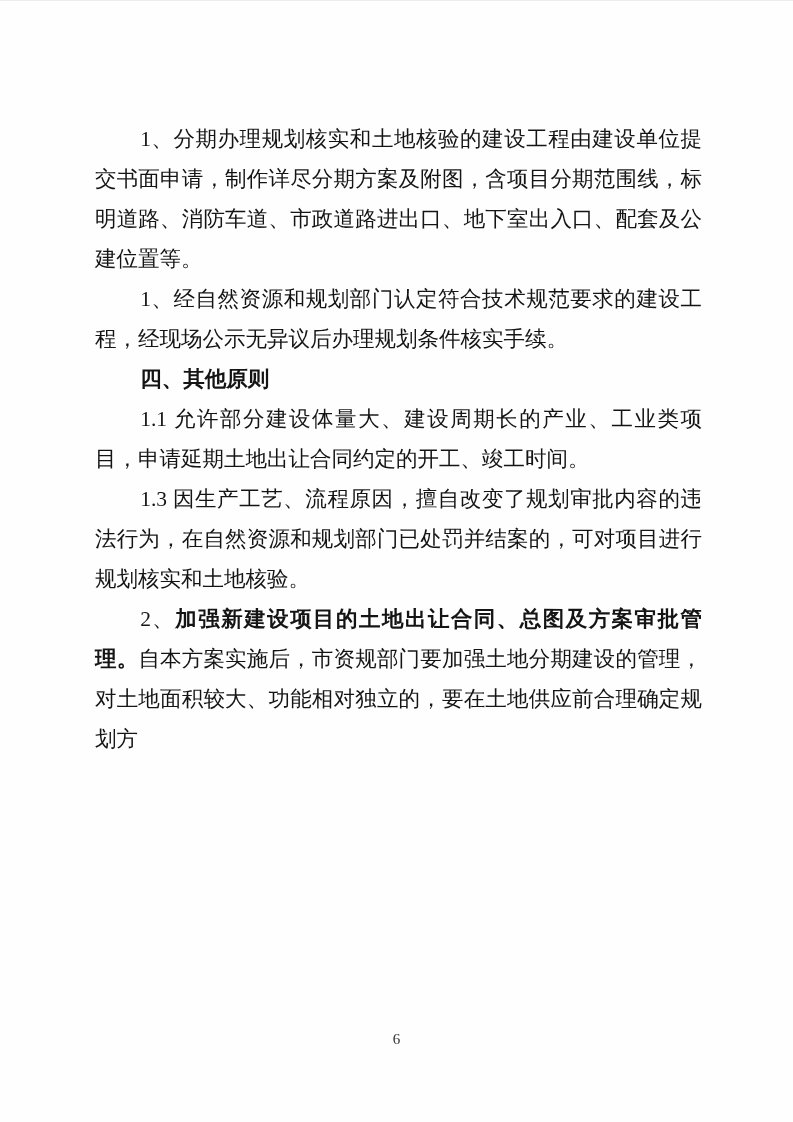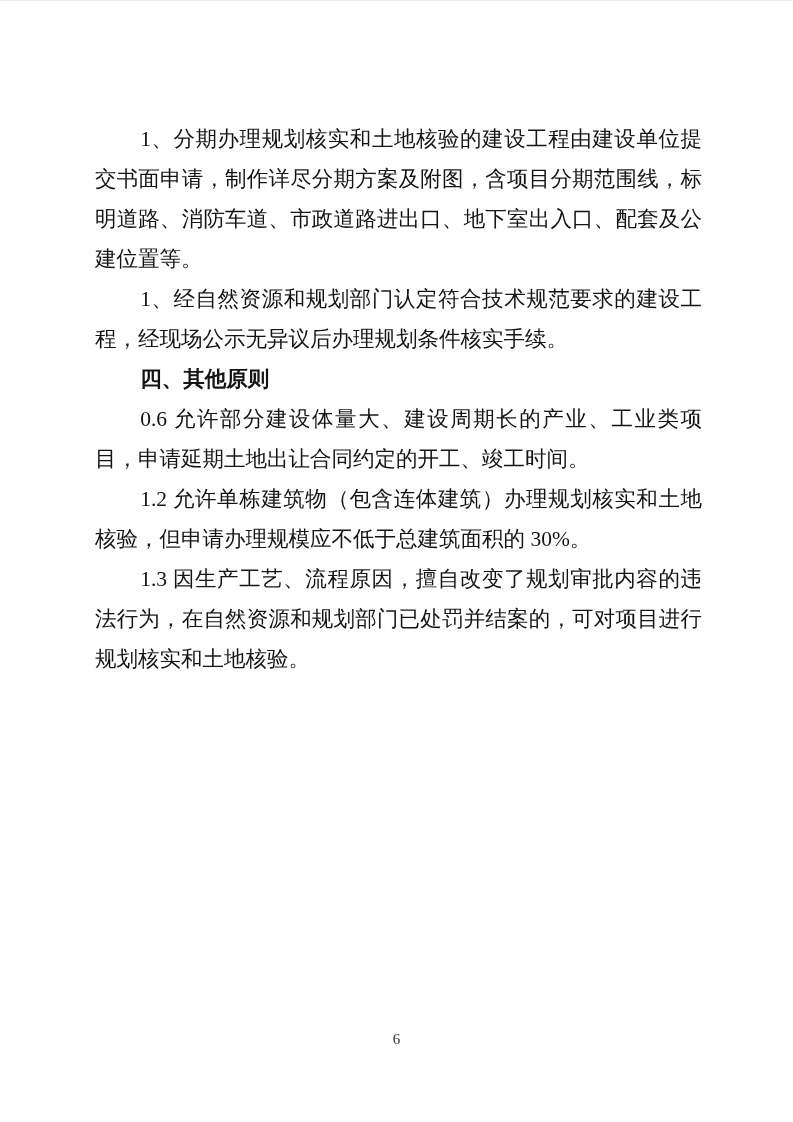--- a/index.html
+++ b/index.html
@@ -53,18 +53,18 @@
   }
 </style>
 </head>
 <body>
 
 <div class="page">
   <div class="content" id="document-body">
       <p><span>1、分期办理规划核实和土地核验的建设工程由建设单位提交书面申请，制作详尽分期方案及附图，含项目分期范围线，标明道路、消防车道、市政道路进出口、地下室出入口、配套及公建位置等。</span></p>
       <p><span>1、经自然资源和规划部门认定符合技术规范要求的建设工程，经现场公示无异议后办理规划条件核实手续。</span></p>
       <p class="heading"><span class="bold">四、其他原则</span></p>
-      <p><span>0.6 允许部分建设体量大、建设周期长的产业、工业类项目，申请延期土地出让合同约定的开工、竣工时间。</span></p>
-      <p><span>1.2 允许单栋建筑物（包含连体建筑）办理规划核实和土地核验，但申请办理规模应不低于总建筑面积的 30%。</span></p>
+      <p><span>1.1 允许部分建设体量大、建设周期长的产业、工业类项目，申请延期土地出让合同约定的开工、竣工时间。</span></p>
       <p><span>1.3 因生产工艺、流程原因，擅自改变了规划审批内容的违法行为，在自然资源和规划部门已处罚并结案的，可对项目进行规划核实和土地核验。</span></p>
+      <p><span>2、</span><span class="bold">加强新建设项目的土地出让合同、总图及方案审批管理。</span><span>自本方案实施后，市资规部门要加强土地分期建设的管理，对土地面积较大、功能相对独立的，要在土地供应前合理确定规划方</span></p>
     </div>
   <div class="page-number">6</div>
 </div>
 
 </body></html>

